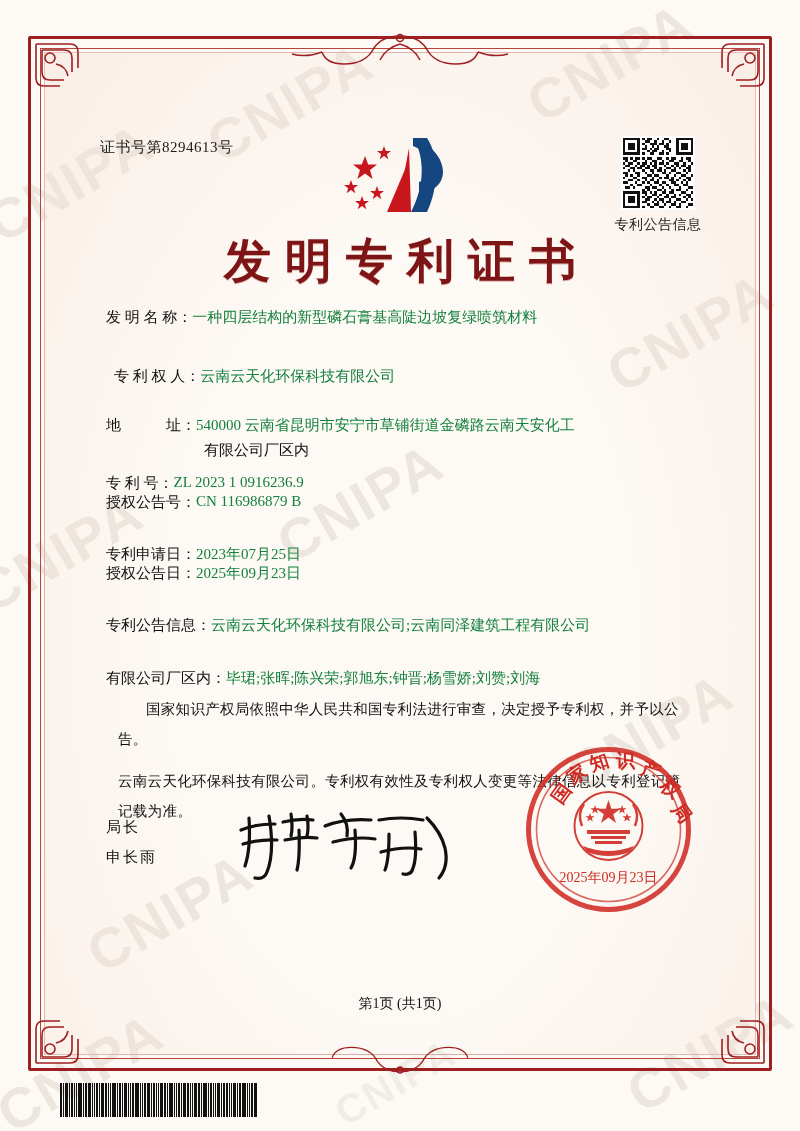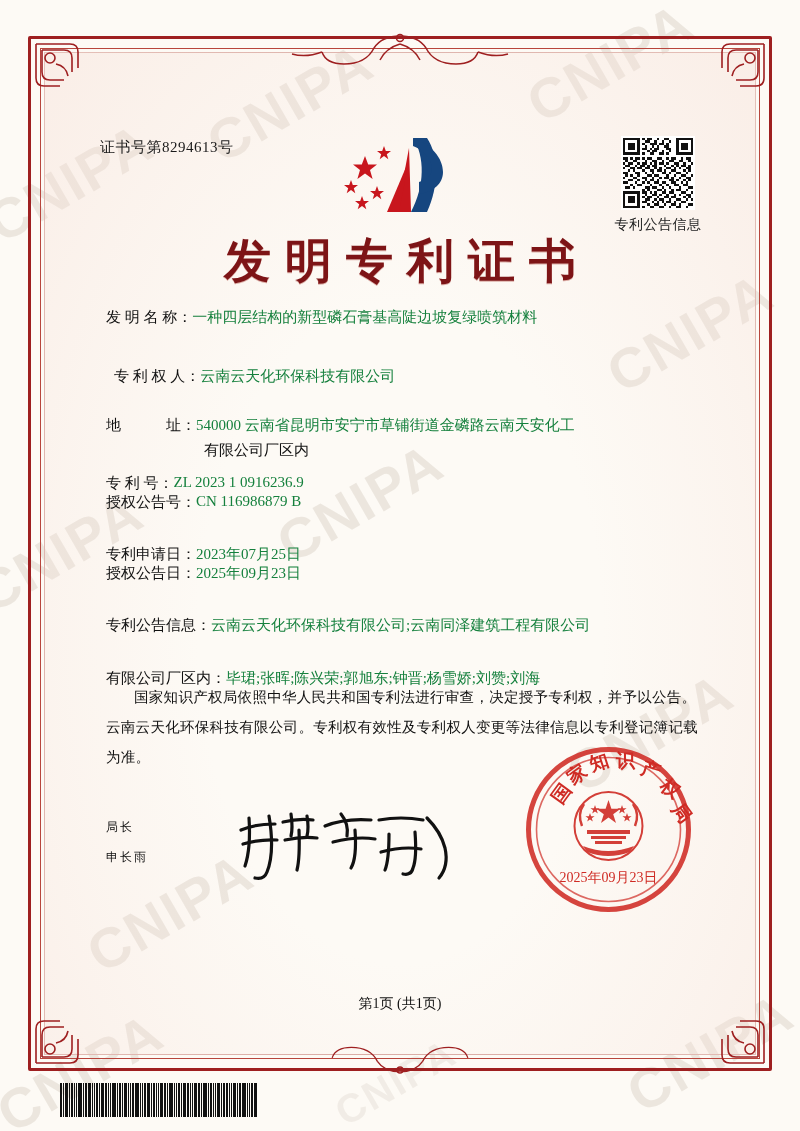--- a/index.html
+++ b/index.html
@@ -132,26 +132,26 @@
   .col-b{display:flex;}
   .r-applicants{margin-bottom:34px;}
   .r-appinv{margin-bottom:0;}
   .lbl-plain{display:inline-block;}
 
   .paragraph{
     position:absolute;left:62px;right:56px;top:630px;
     font-size:14.5px;line-height:30px;color:#111;
     letter-spacing:.3px;
   }
-  .paragraph p{margin:0;}
+  .paragraph p{margin:12px;}
   .p-indent{text-indent:28px;}
 
   .sign-block{
     position:absolute;left:62px;top:760px;
-    font-size:12px;line-height:30px;color:#111;
+    font-size:15px;line-height:30px;color:#111;
     letter-spacing:2px;
   }
 
   .signature{
     position:absolute;left:185px;top:748px;
     width:240px;height:86px;
   }
   .signature svg{width:100%;height:100%;display:block}
 
   .seal{

